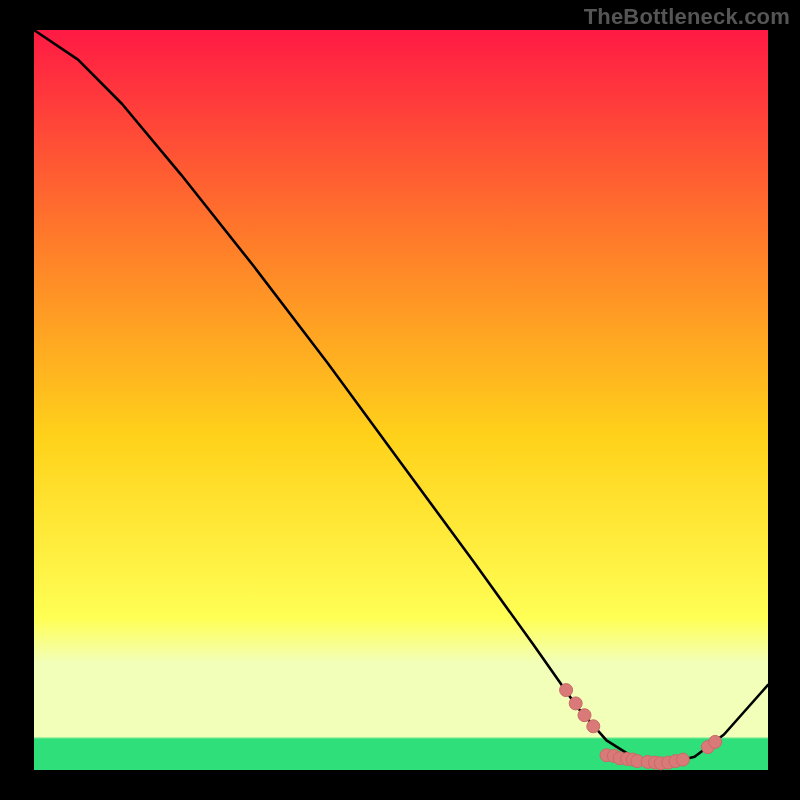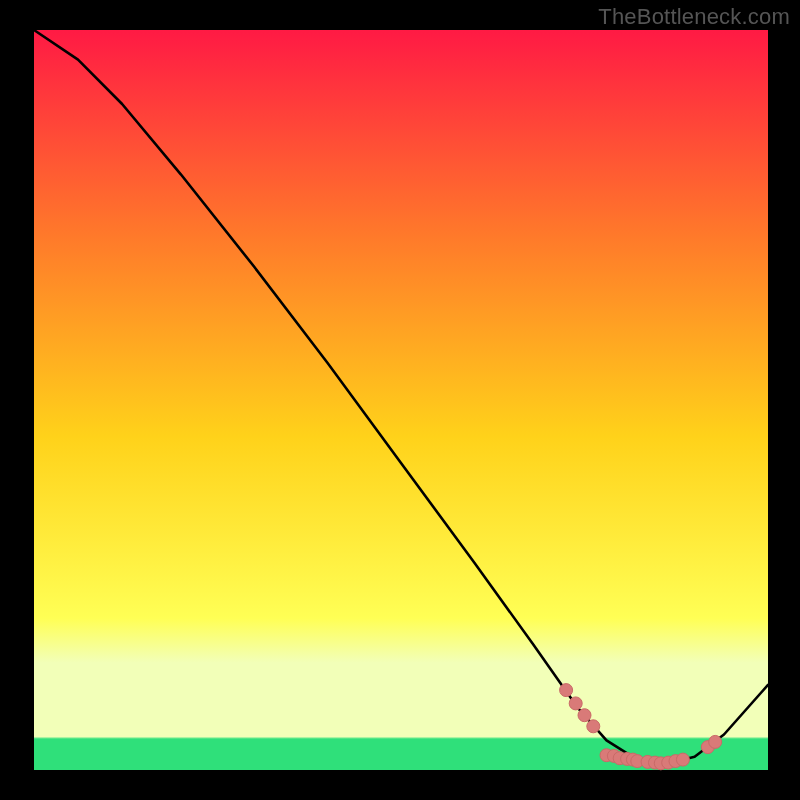--- a/index.html
+++ b/index.html
@@ -17,20 +17,21 @@
     height: 800px;
     background: #000;
   }
   .attribution {
     position: absolute;
     top: 4px;
     right: 10px;
     color: #555;
     font-size: 22px;
     letter-spacing: 0.2px;
+    font-weight: bold;
   }
   svg {
     position: absolute;
     top: 0;
     left: 0;
   }
 </style>
 </head>
 <body>
 <div class="frame">

